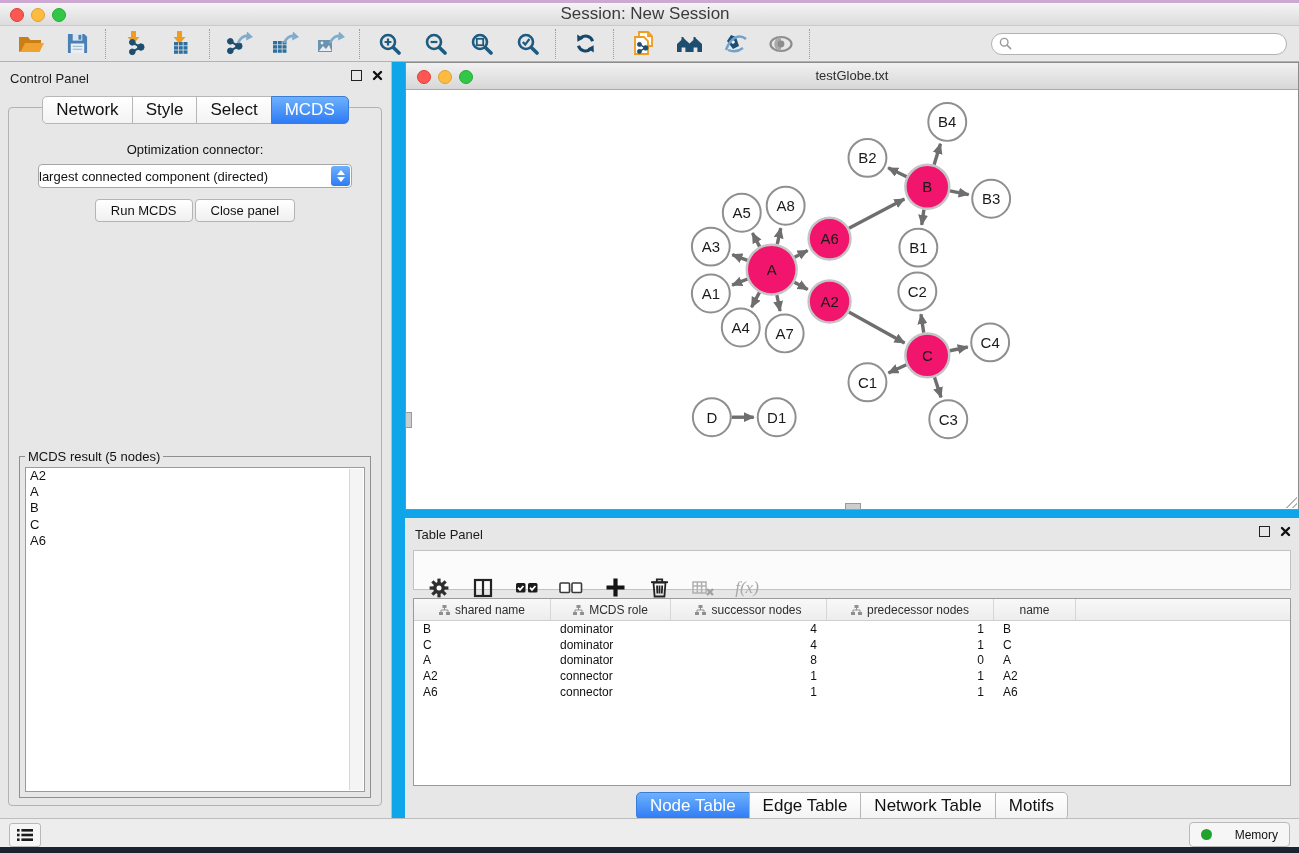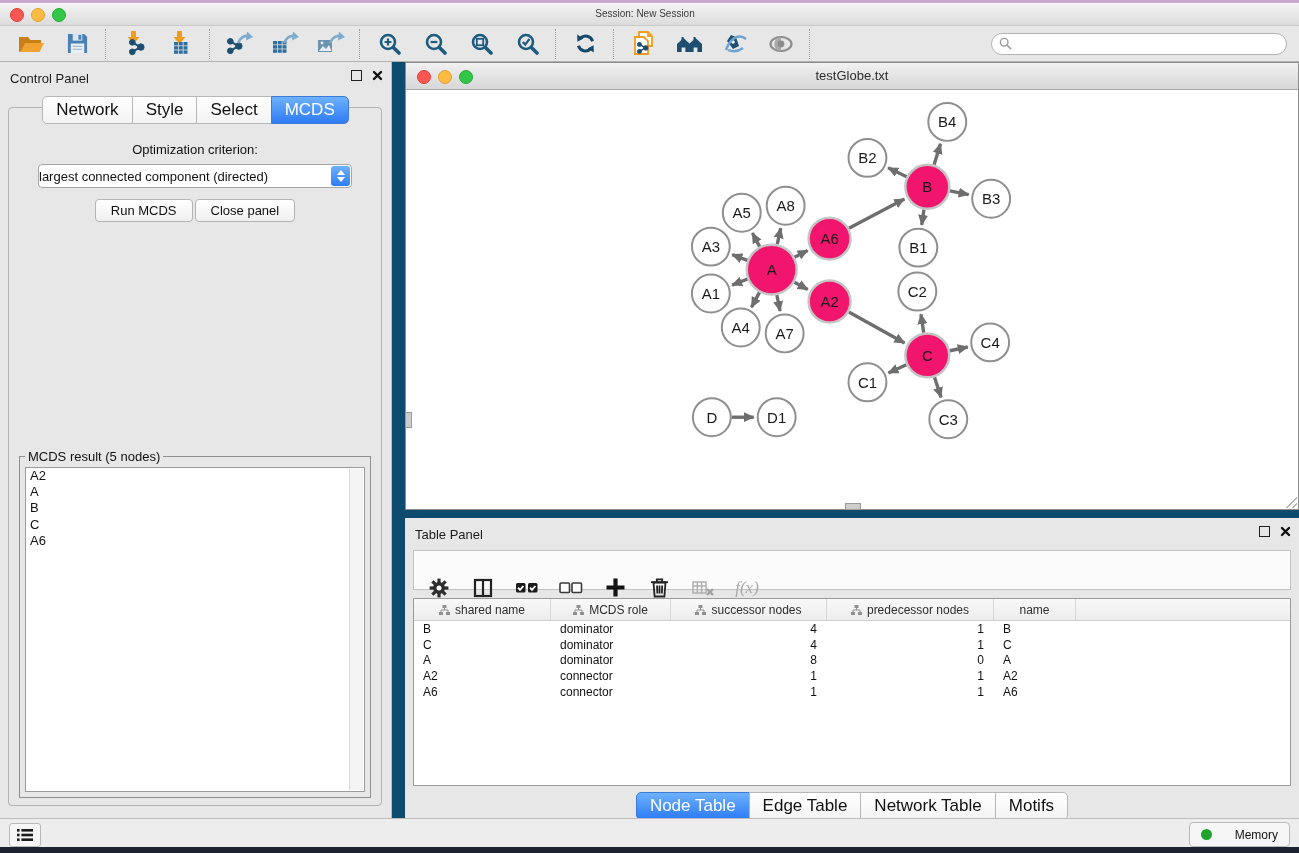--- a/index.html
+++ b/index.html
@@ -5,21 +5,21 @@
   html,body{margin:0;padding:0;}
   #app{position:relative;width:1299px;height:853px;background:#e9e9e9;overflow:hidden;
        font-family:"Liberation Sans",sans-serif;-webkit-font-smoothing:antialiased;}
   
   .top-strip{position:absolute;top:0;left:0;right:0;height:3px;background:#cda8d2;}
   .desktop-strip{position:absolute;bottom:0;left:0;right:0;height:6px;background:#1b2330;}
   
   .titlebar{position:absolute;top:3px;left:0;right:0;height:22px;
             background:linear-gradient(#f4f4f4,#dcdcdc);border-bottom:1px solid #c9c9c9;}
   .titlebar .title{position:absolute;left:0;right:9px;text-align:center;line-height:22px;
-            font-size:10px;color:#3b3b3b;}
+            font-size:17px;color:#3b3b3b;}
   .lights{position:absolute;left:10px;top:5px;display:flex;gap:7px;}
   .light{width:12px;height:12px;border-radius:50%;}
   .light.red{background:#fc5753;border:1px solid #df3e38;}
   .light.yellow{background:#fdbc40;border:1px solid #de9f34;}
   .light.green{background:#33c748;border:1px solid #27aa35;}
   
   .toolbar{position:absolute;top:26px;left:0;right:0;height:36px;background:#e7e7e7;
            border-bottom:1px solid #b2b2b2;display:flex;align-items:center;padding:0 12px;box-sizing:border-box;}
   .tb-group{display:flex;align-items:center;gap:8px;}
   .tb-btn{width:38px;height:32px;display:flex;align-items:center;justify-content:center;background:none;border:none;padding:0;cursor:default;}
@@ -56,21 +56,21 @@
   .btn-row{margin-top:11px;display:flex;justify-content:center;gap:2px;}
   .push-btn{font-size:13px;padding:3px 15px;background:linear-gradient(#ffffff,#f0f0f0);
             border:1px solid #b4b4b4;border-radius:4px;color:#111;cursor:default;font-family:"Liberation Sans",sans-serif;}
   .result-group{position:absolute;top:348px;left:10px;right:10px;bottom:7px;border:1px solid #8f8f8f;}
   .result-legend{position:absolute;top:-8px;left:5px;background:#e7e7e7;padding:0 3px;font-size:13px;color:#111;}
   .result-list{position:absolute;top:10px;left:5px;right:5px;bottom:5px;background:#fff;
                border:1px solid #9b9b9b;overflow:hidden;}
   .result-item{font-size:13px;line-height:16.2px;padding-left:4px;color:#111;}
   .result-scroll{position:absolute;top:1px;bottom:1px;right:1px;width:13px;background:#f4f4f4;border-left:1px solid #d8d8d8;}
   
-  .workspace{position:absolute;left:392px;top:62px;right:0;bottom:35px;background:#0c4a6e;}
+  .workspace{position:absolute;left:392px;top:62px;right:0;bottom:35px;background:#0ea5e9;}
   .network-window{position:absolute;left:13px;top:0;right:0;height:448px;background:#fff;
                   border:1px solid #8c8c8c;box-sizing:border-box;}
   .nw-titlebar{position:absolute;top:0;left:0;right:0;height:26px;
                background:linear-gradient(#f1f1f1,#d7d7d7);border-bottom:1px solid #a8a8a8;}
   .nw-titlebar .title{position:absolute;left:0;right:0;text-align:center;line-height:26px;font-size:13px;color:#2d2d2d;}
   .nw-titlebar .lights{top:7px;left:11px;}
   .nw-canvas{position:absolute;top:26px;left:0;right:0;bottom:0;}
   .nw-tick-left{position:absolute;left:-1px;top:349px;width:5px;height:14px;background:#cdcdcd;border:1px solid #9a9a9a;}
   .nw-tick-bottom{position:absolute;left:439px;bottom:-1px;width:14px;height:5px;background:#cdcdcd;border:1px solid #9a9a9a;}
   .nw-grip{position:absolute;right:1px;bottom:1px;width:14px;height:14px;
@@ -320,21 +320,21 @@
         </svg>
       </span>
     </div>
     <div class="cp-tabs seg" id="cp-tabs">
         <button class="seg-btn">Network</button>
         <button class="seg-btn">Style</button>
         <button class="seg-btn">Select</button>
         <button class="seg-btn selected">MCDS</button>
       </div>
     <div class="cp-content">
-      <div class="opt-label">Optimization criterion:</div>
+      <div class="opt-label">Optimization connector:</div>
       <div class="dropdown">
         <span class="dd-text">largest connected component (directed)</span>
         <span class="dd-stepper"></span>
       </div>
       <div class="btn-row">
         <button class="push-btn">Run MCDS</button>
         <button class="push-btn">Close panel</button>
       </div>
       <div class="result-group">
         <span class="result-legend">MCDS result (5 nodes)</span>

